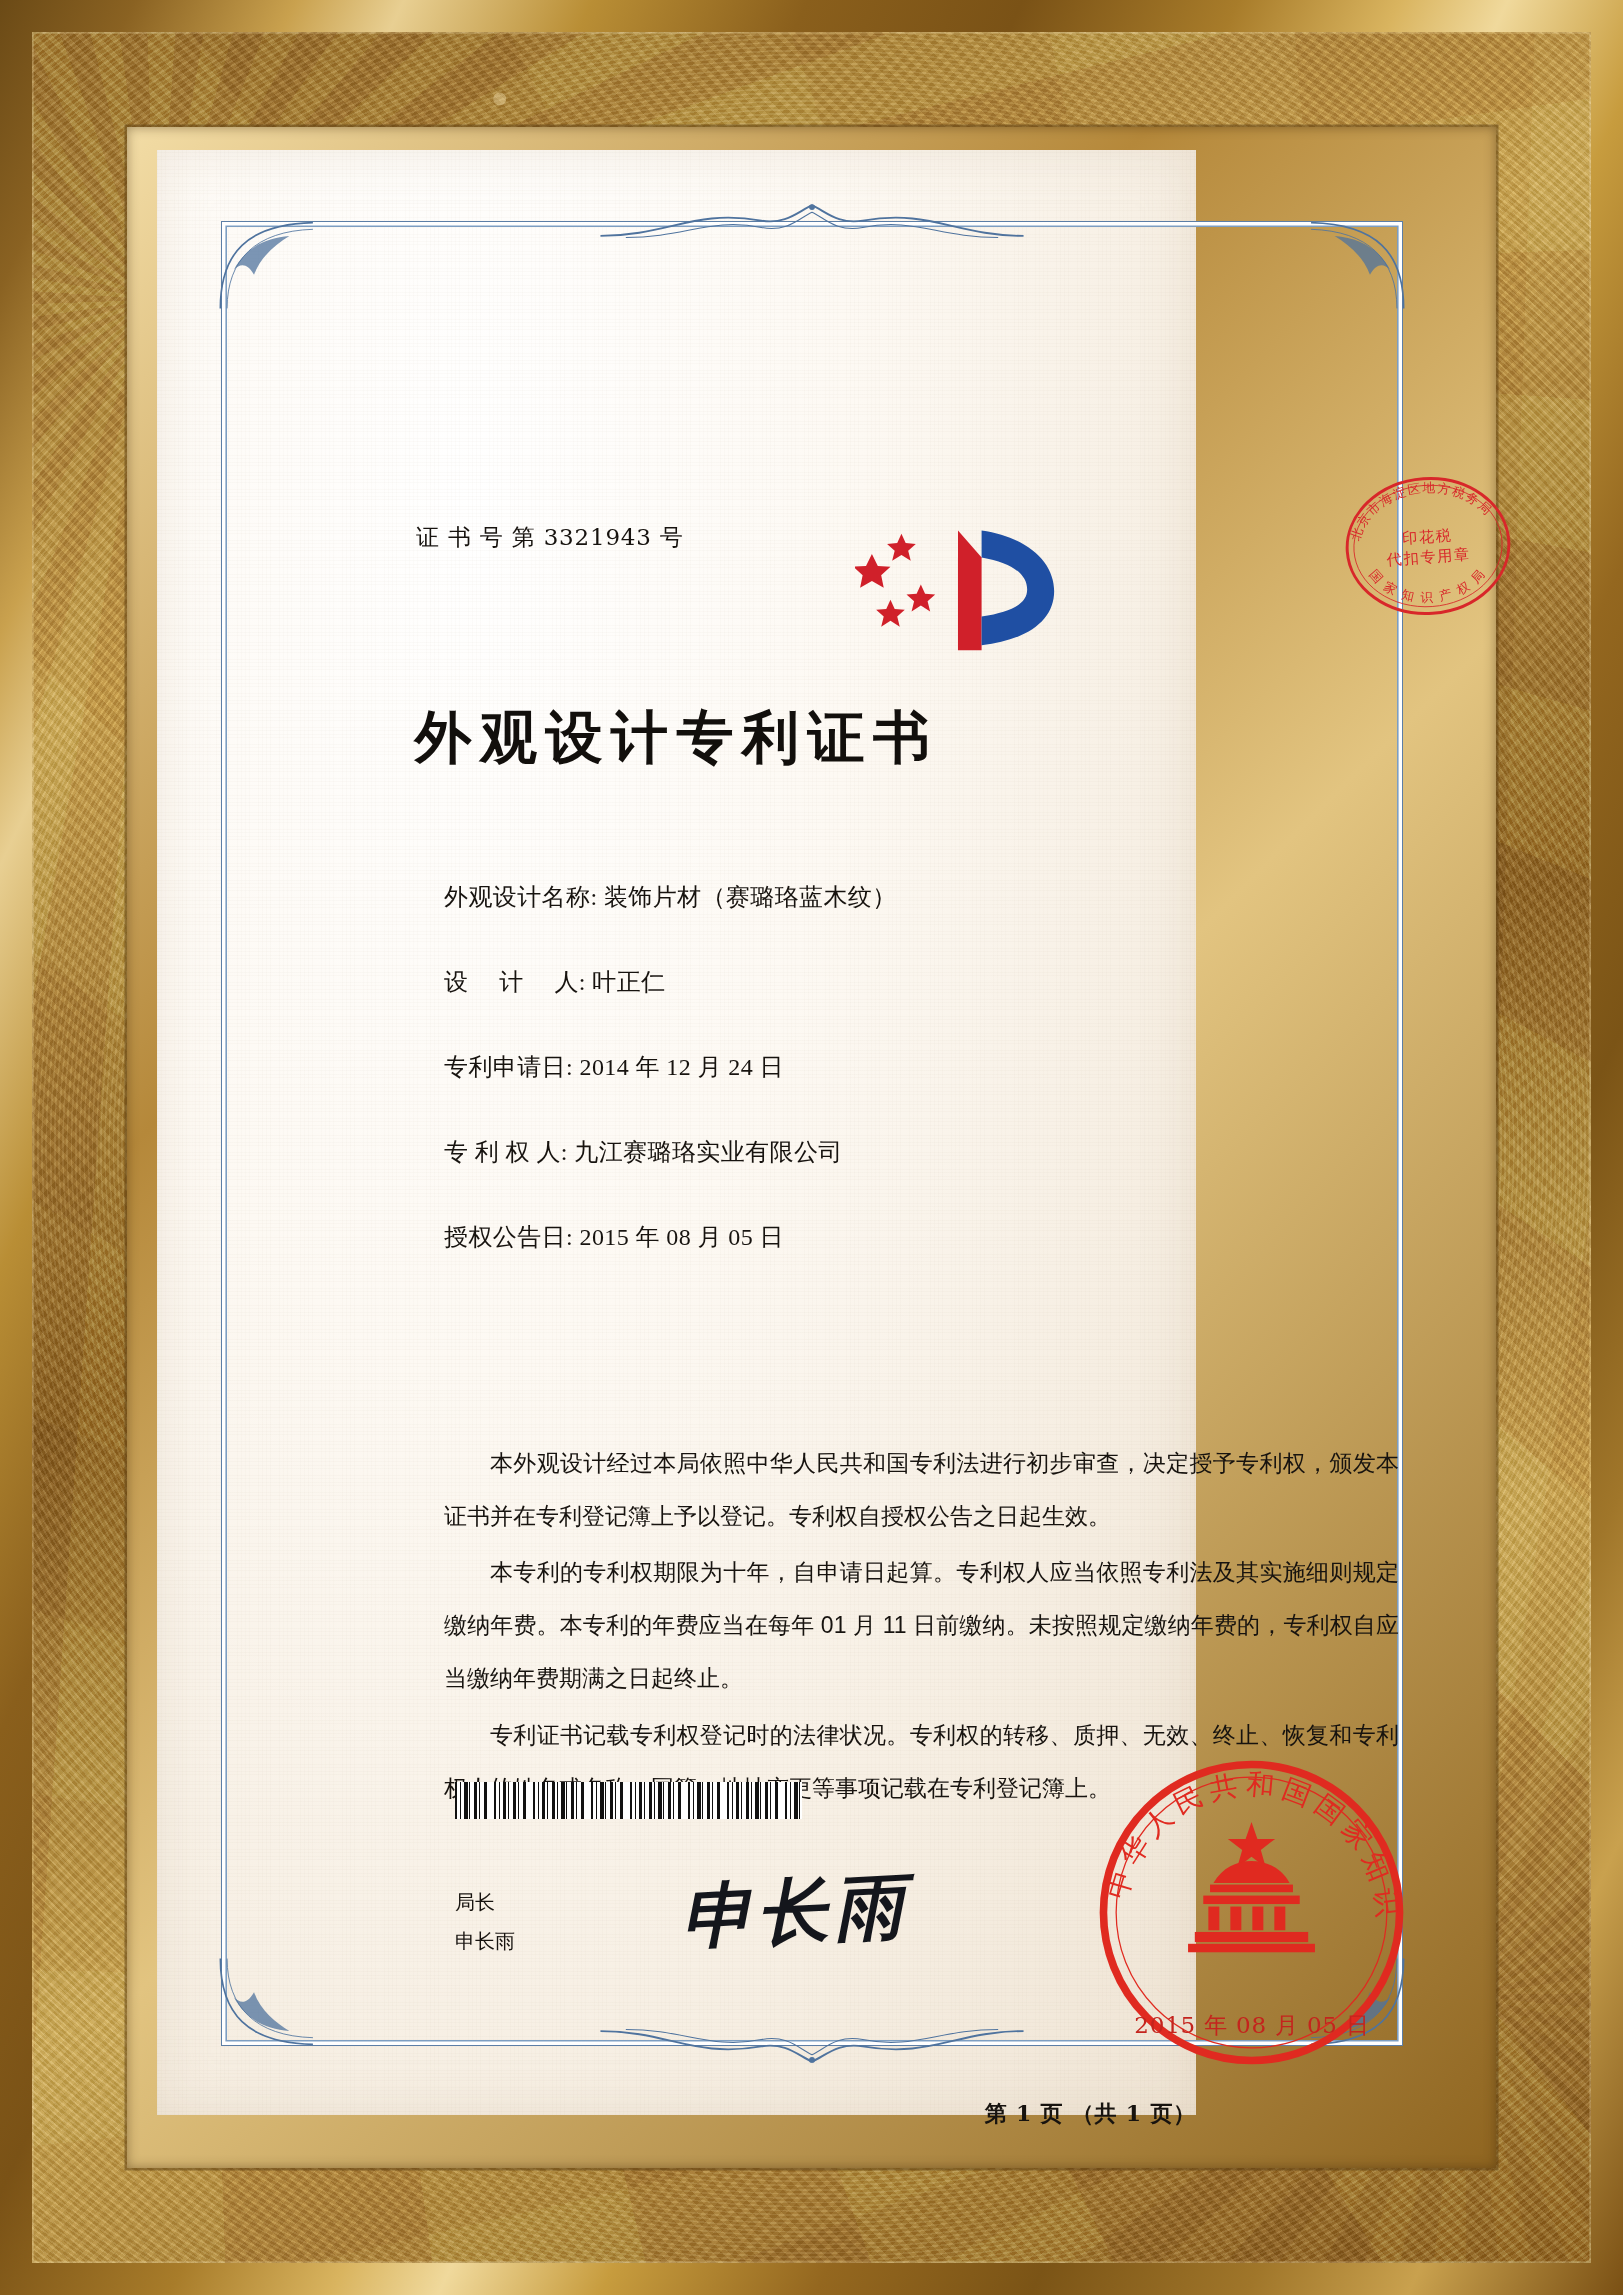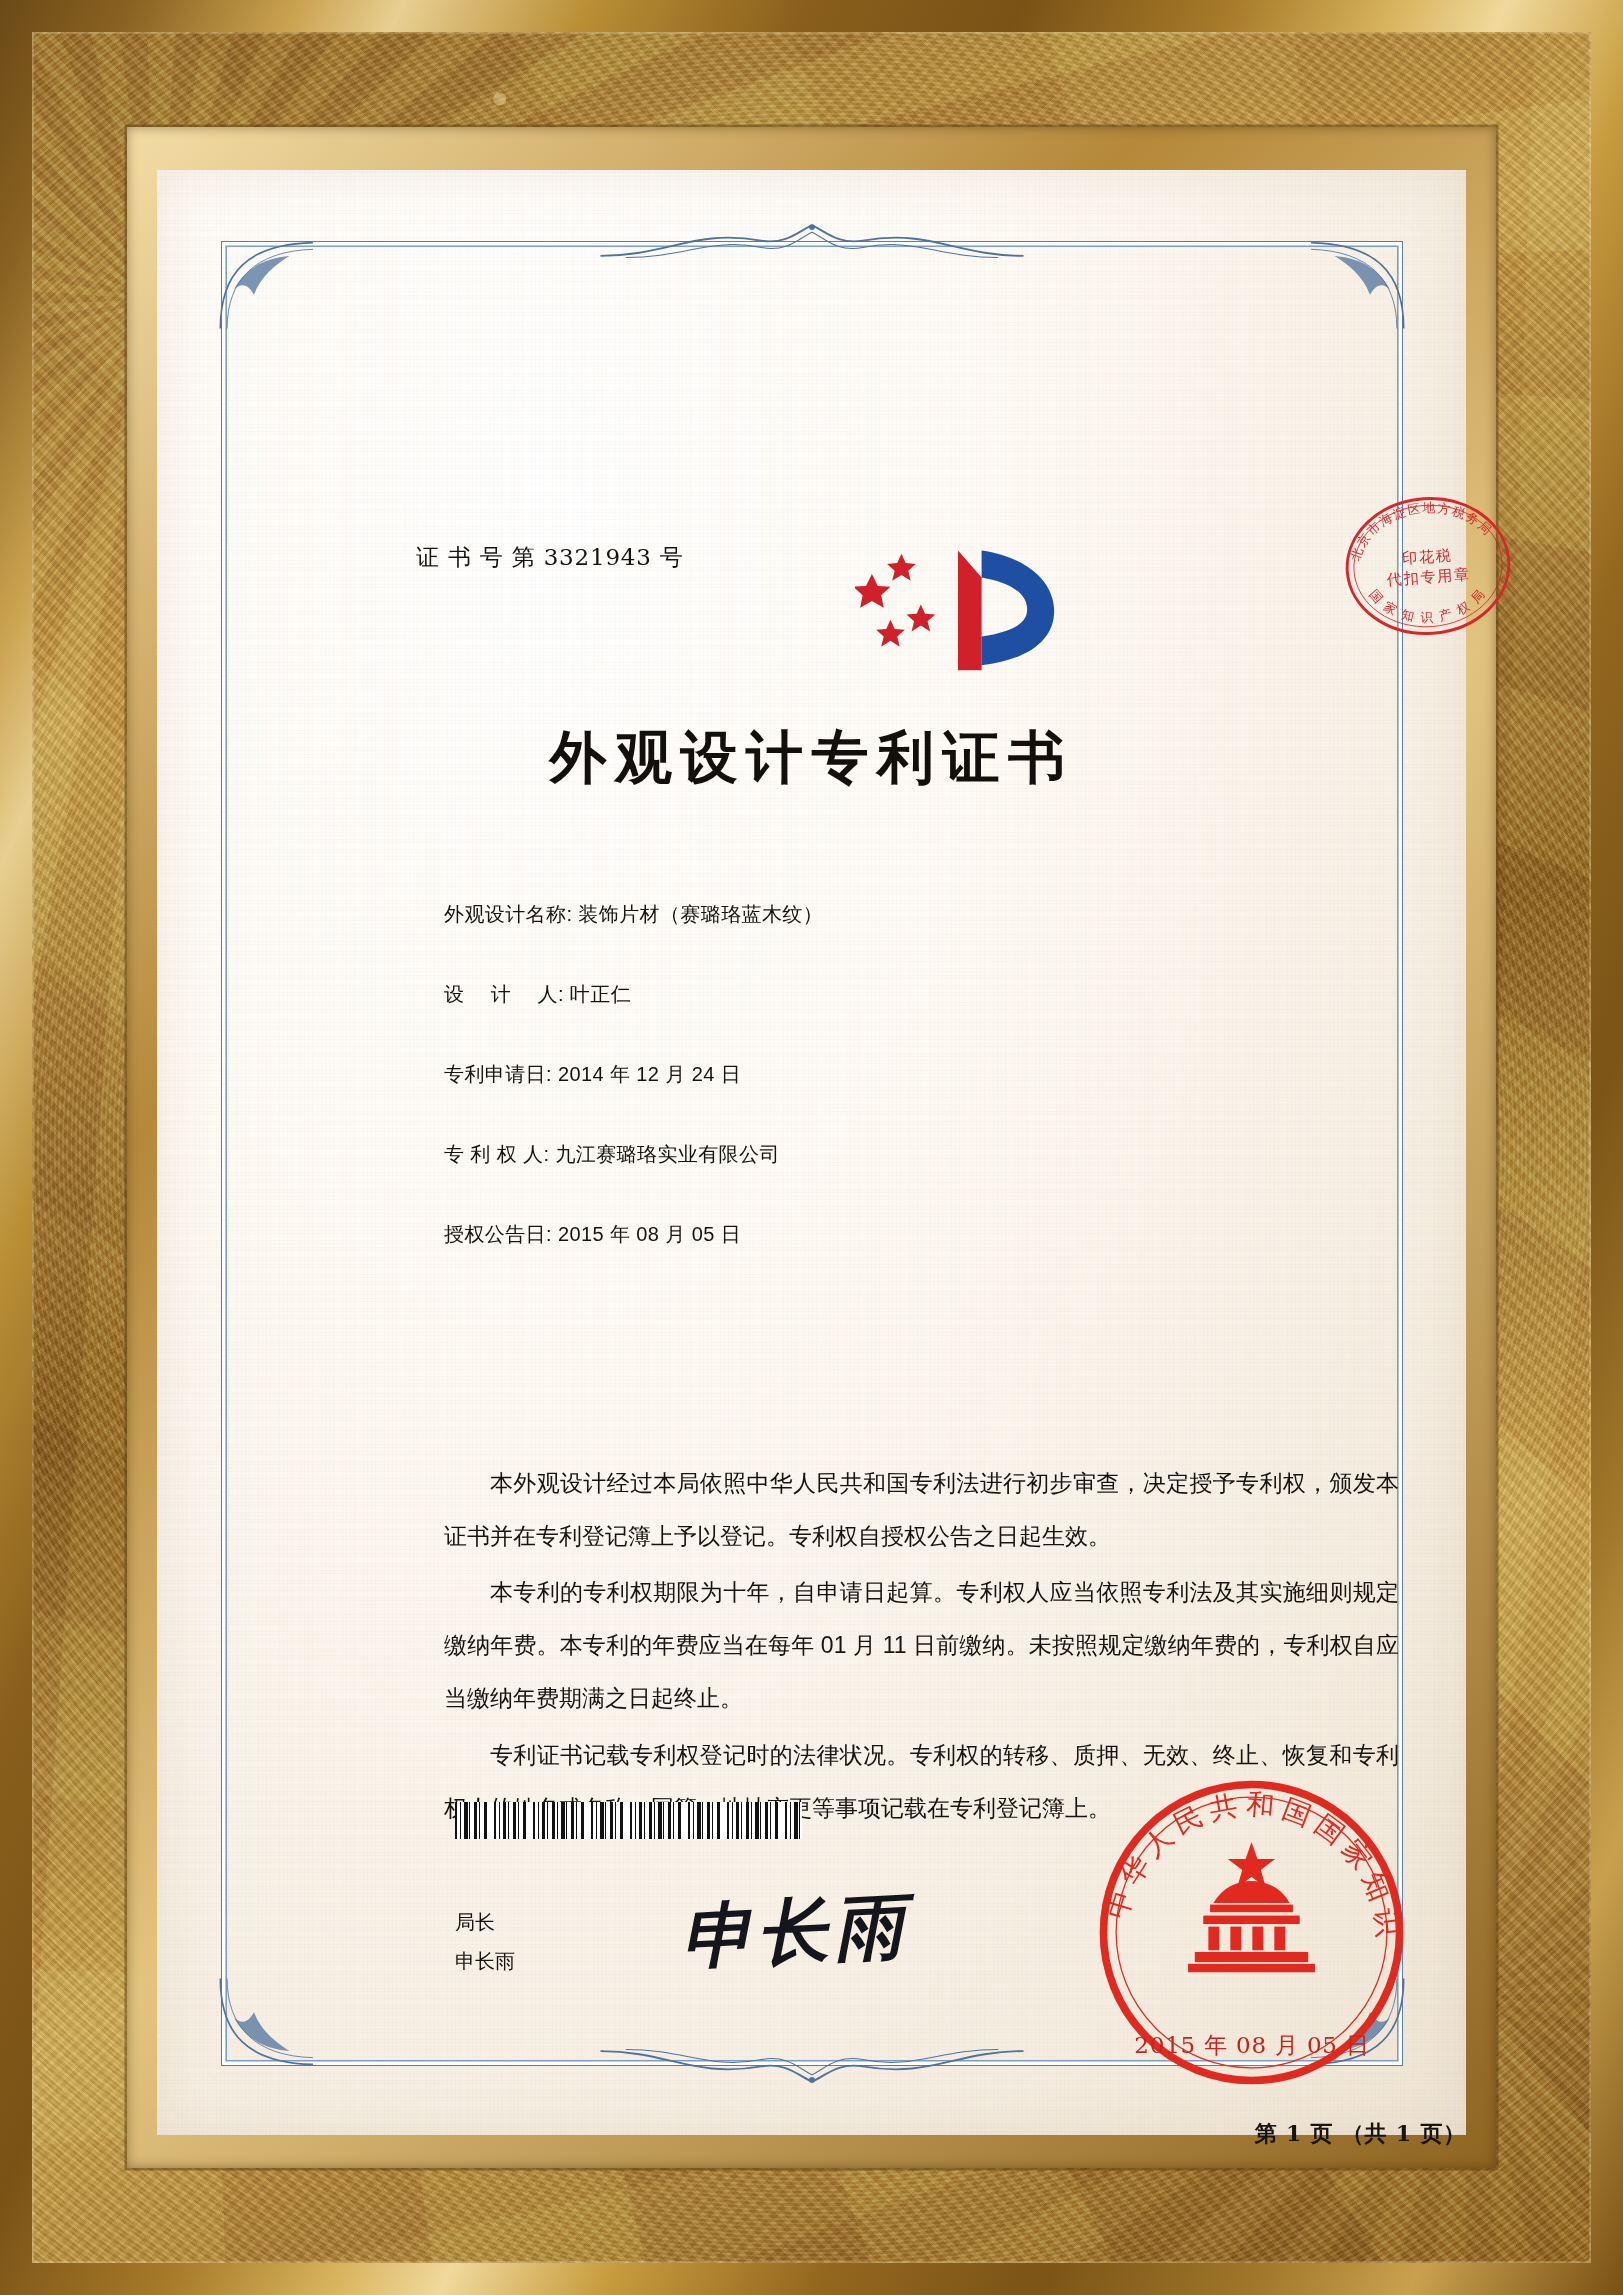--- a/index.html
+++ b/index.html
@@ -51,22 +51,22 @@
   .frame-inner-bevel {
     position: absolute;
     left: 127px; top: 127px; right: 127px; bottom: 127px;
     background: linear-gradient(135deg, #f3dda6, #b5883a 30%, #e2c480 55%, #8f6520 100%);
     box-shadow: 0 0 0 2.5px rgba(90,60,15,0.5), inset 0 0 12px rgba(60,38,8,0.45);
   }
 
   
   .paper {
     position: absolute;
-    left: 157px; top: 170px;
-    width: 1309px; height: 1965px;
+    left: 157px; top: 150px;
+    width: 1039px; height: 1965px;
     background:
       radial-gradient(ellipse at 30% 18%, #ffffff 0%, #fdf9f3 38%, #f6eee2 72%, #efe4d4 100%);
     box-shadow: inset 0 0 51px rgba(200,180,150,0.25);
   }
   .paper-grain {
     position: absolute; inset: 0;
     background:
       repeating-linear-gradient(0deg, rgba(160,140,110,0.035) 0 0.8px, rgba(0,0,0,0) 0.8px 3.4px),
       repeating-linear-gradient(90deg, rgba(160,140,110,0.03) 0 0.8px, rgba(0,0,0,0) 0.8px 4.2px);
     pointer-events: none;
@@ -138,24 +138,24 @@
     color: #120f0c;
     font-family: "DejaVu Serif", "Liberation Serif", serif;
   }
 
   .fields {
     position: absolute;
     left: 287px; top: 731px;
     width: 947px;
   }
   .field-row {
-    font-size: 20px;
+    font-size: 24px;
     color: #17130f;
     margin-bottom: 53px;
-    font-family: Liberation Sans, sans-serif;
+    font-family: Liberation Serif, serif;
     letter-spacing: 0.4px;
     white-space: nowrap;
   }
   .field-label { display: inline; }
   .field-value { display: inline; }
 
   .paragraphs {
     position: absolute;
     left: 287px; top: 1287px;
     width: 955px;

